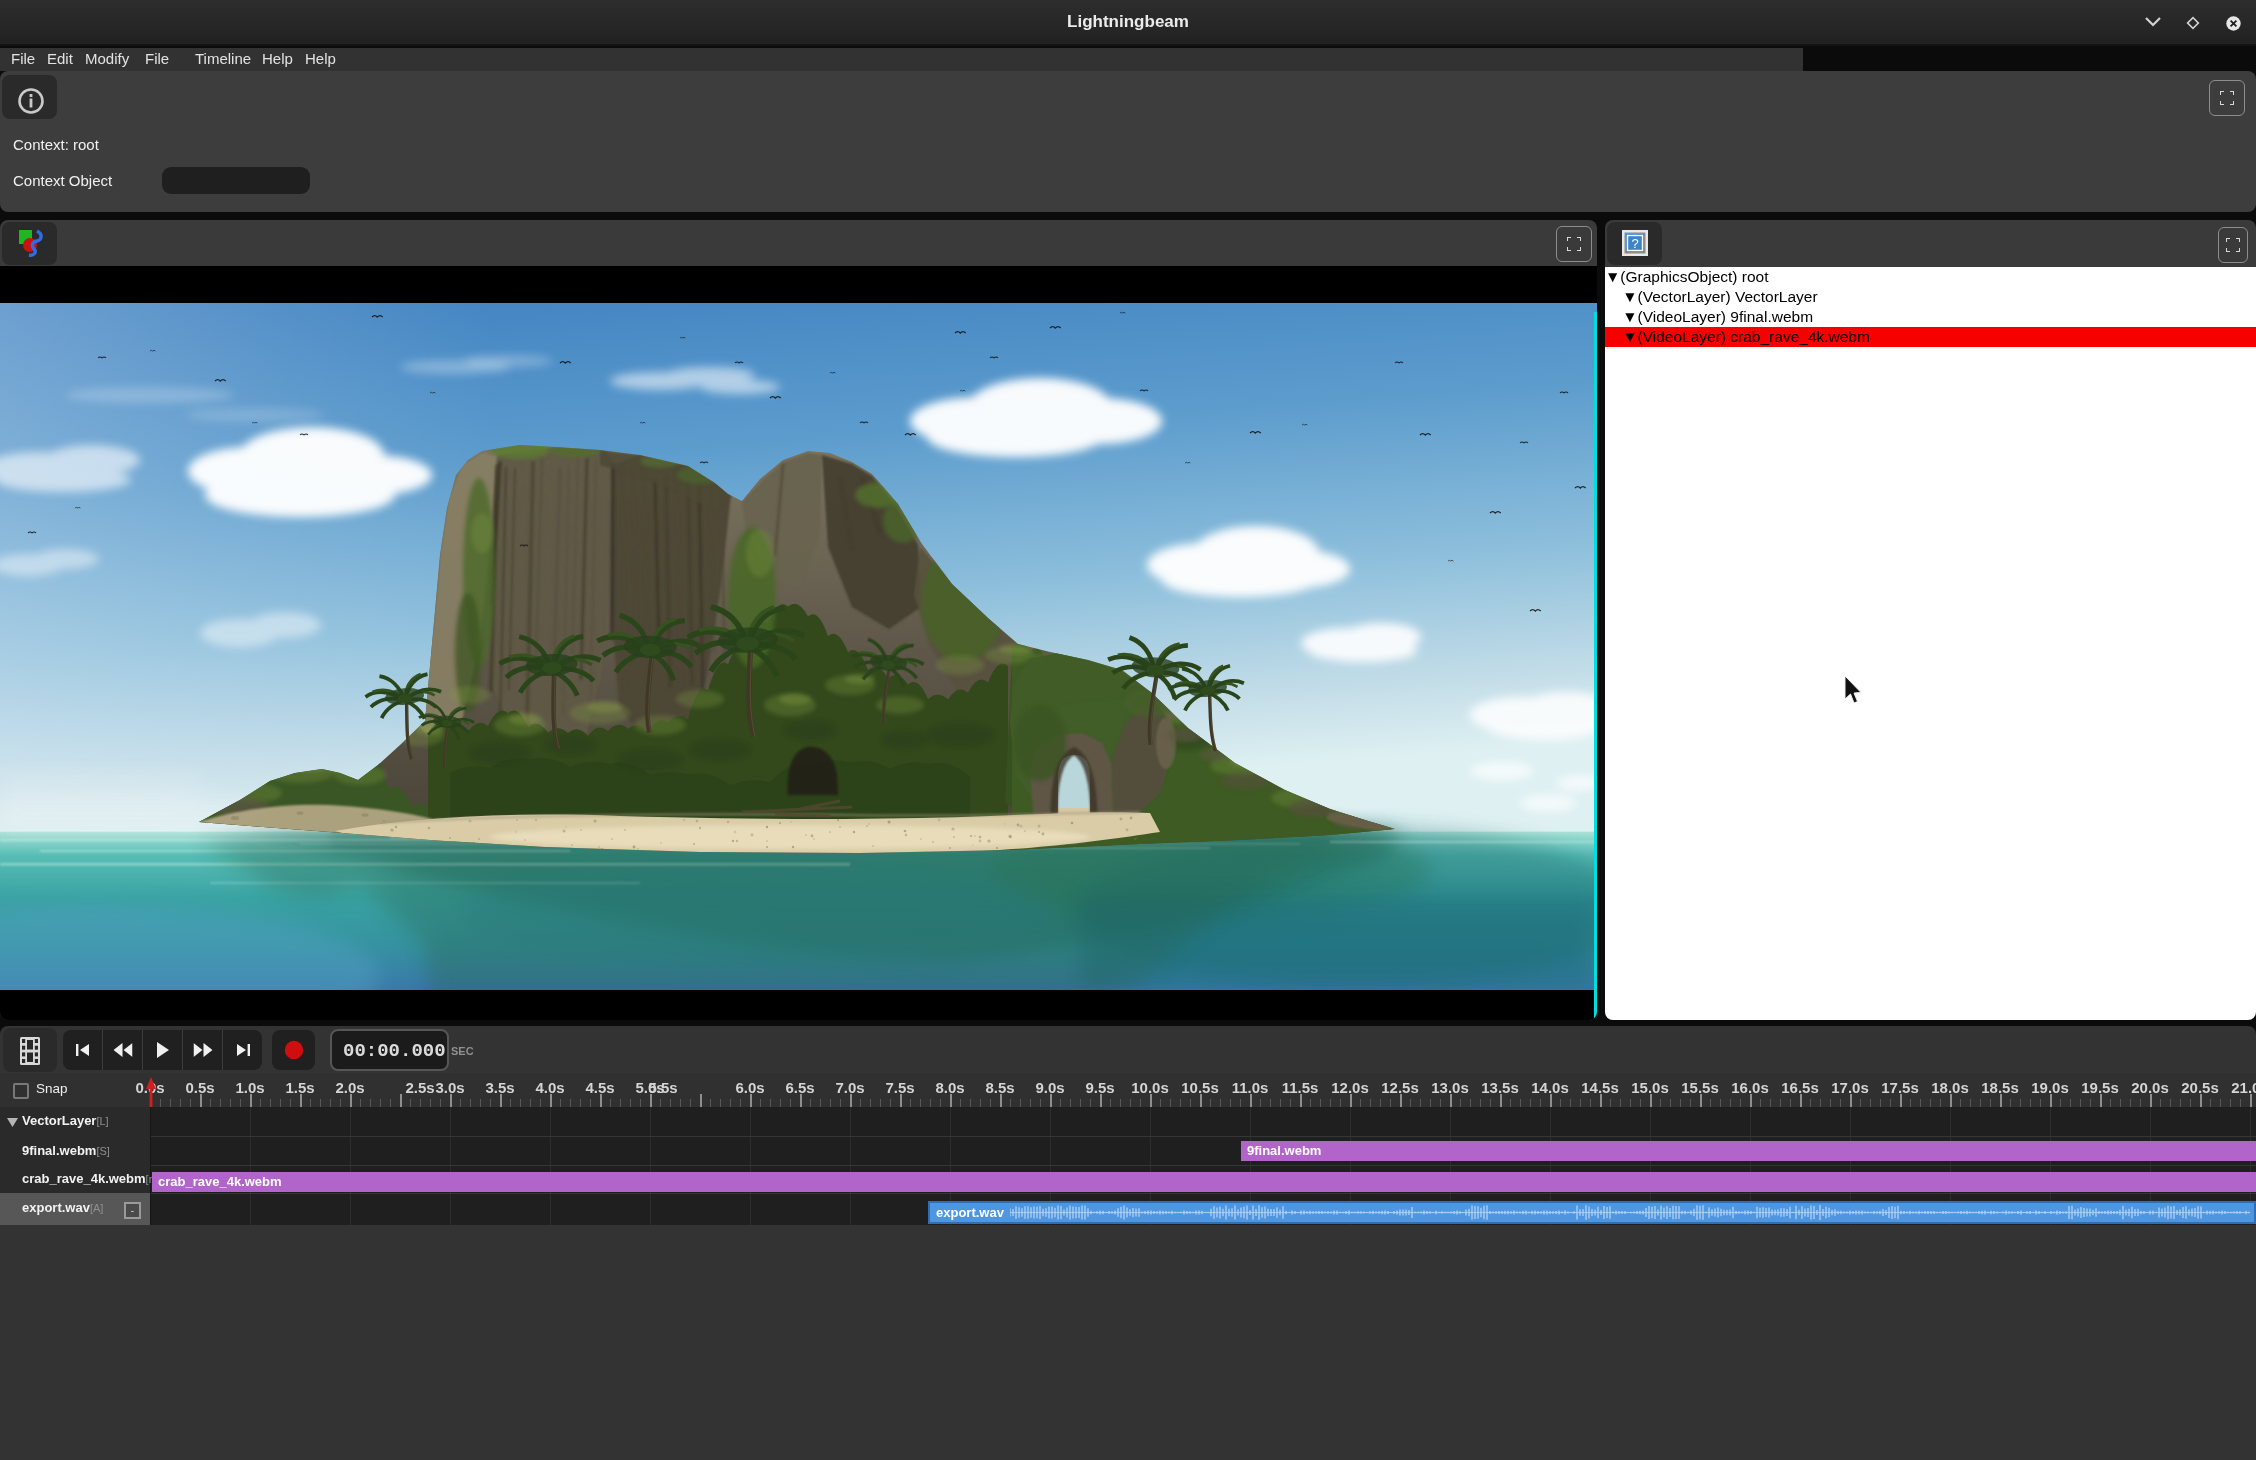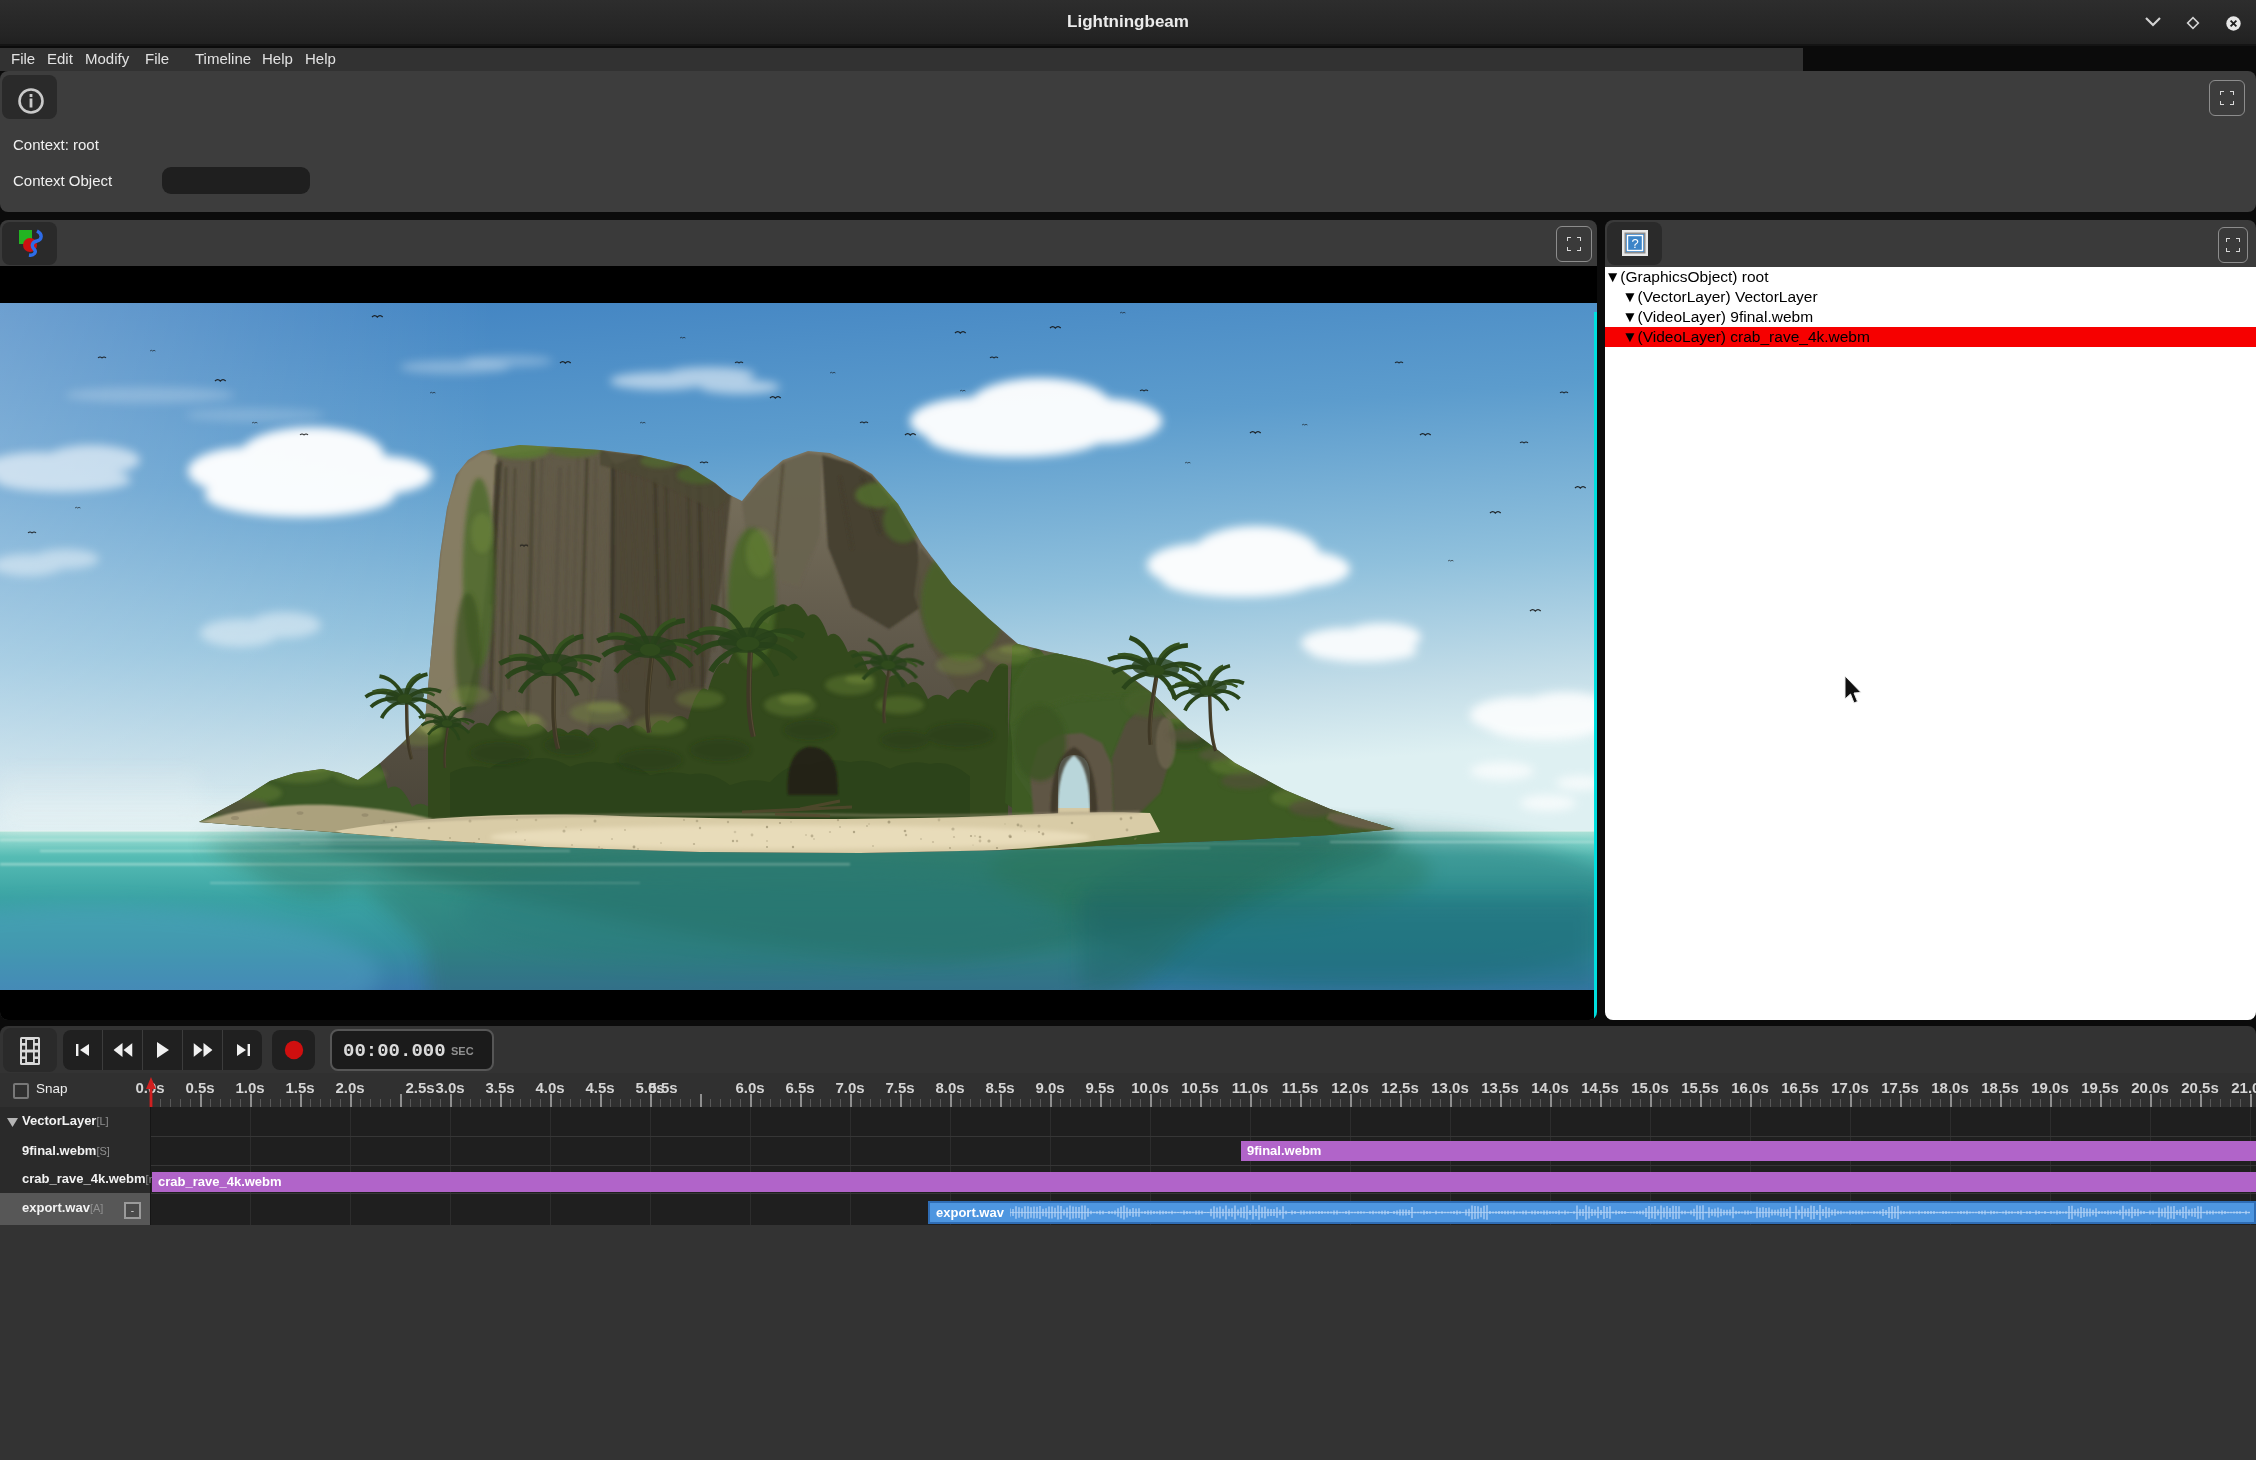--- a/index.html
+++ b/index.html
@@ -45,21 +45,21 @@
   #timeline { left:0; top:1026px; width:2256px; height:434px; background:#333333;
     border-radius:8px 8px 0 0; }
   #tlheader { position:absolute; left:0; top:0; width:2256px; height:47px; }
   #controls { position:absolute; left:63px; top:4px; width:199px; height:40px;
     background:#202020; border-radius:8px; display:flex; }
   .cbtn { flex:1; position:relative; }
   .cbtn + .cbtn { border-left:1px solid #3c3c3c; }
   .cbtn svg { position:absolute; left:50%; top:50%; transform:translate(-50%,-50%); }
   #recbtn { position:absolute; left:272px; top:4px; width:43px; height:40px;
     background:#202020; border-radius:8px; }
-  #timebox { position:absolute; left:330px; top:3px; width:164px; height:42px;
+  #timebox { position:absolute; left:330px; top:3px; width:119px; height:42px;
     background:#1b1b1b; border:2px solid #565656; border-radius:8px; }
   #timetext { position:absolute; left:11px; top:9px; color:#dadada;
     font-family:"Liberation Mono", monospace; font-size:19px; font-weight:bold;
     letter-spacing:0px; }
   #sectext { position:absolute; left:119px; top:14px; color:#8f8f8f; font-size:11px;
     font-weight:bold; }
   #ruler { position:absolute; left:0; top:47px; width:2256px; height:34px;
     background:#303030; }
   .rlabel { position:absolute; top:6px; color:#d4d4d4; font-size:15px;
     font-weight:bold; transform:translateX(-50%); }

